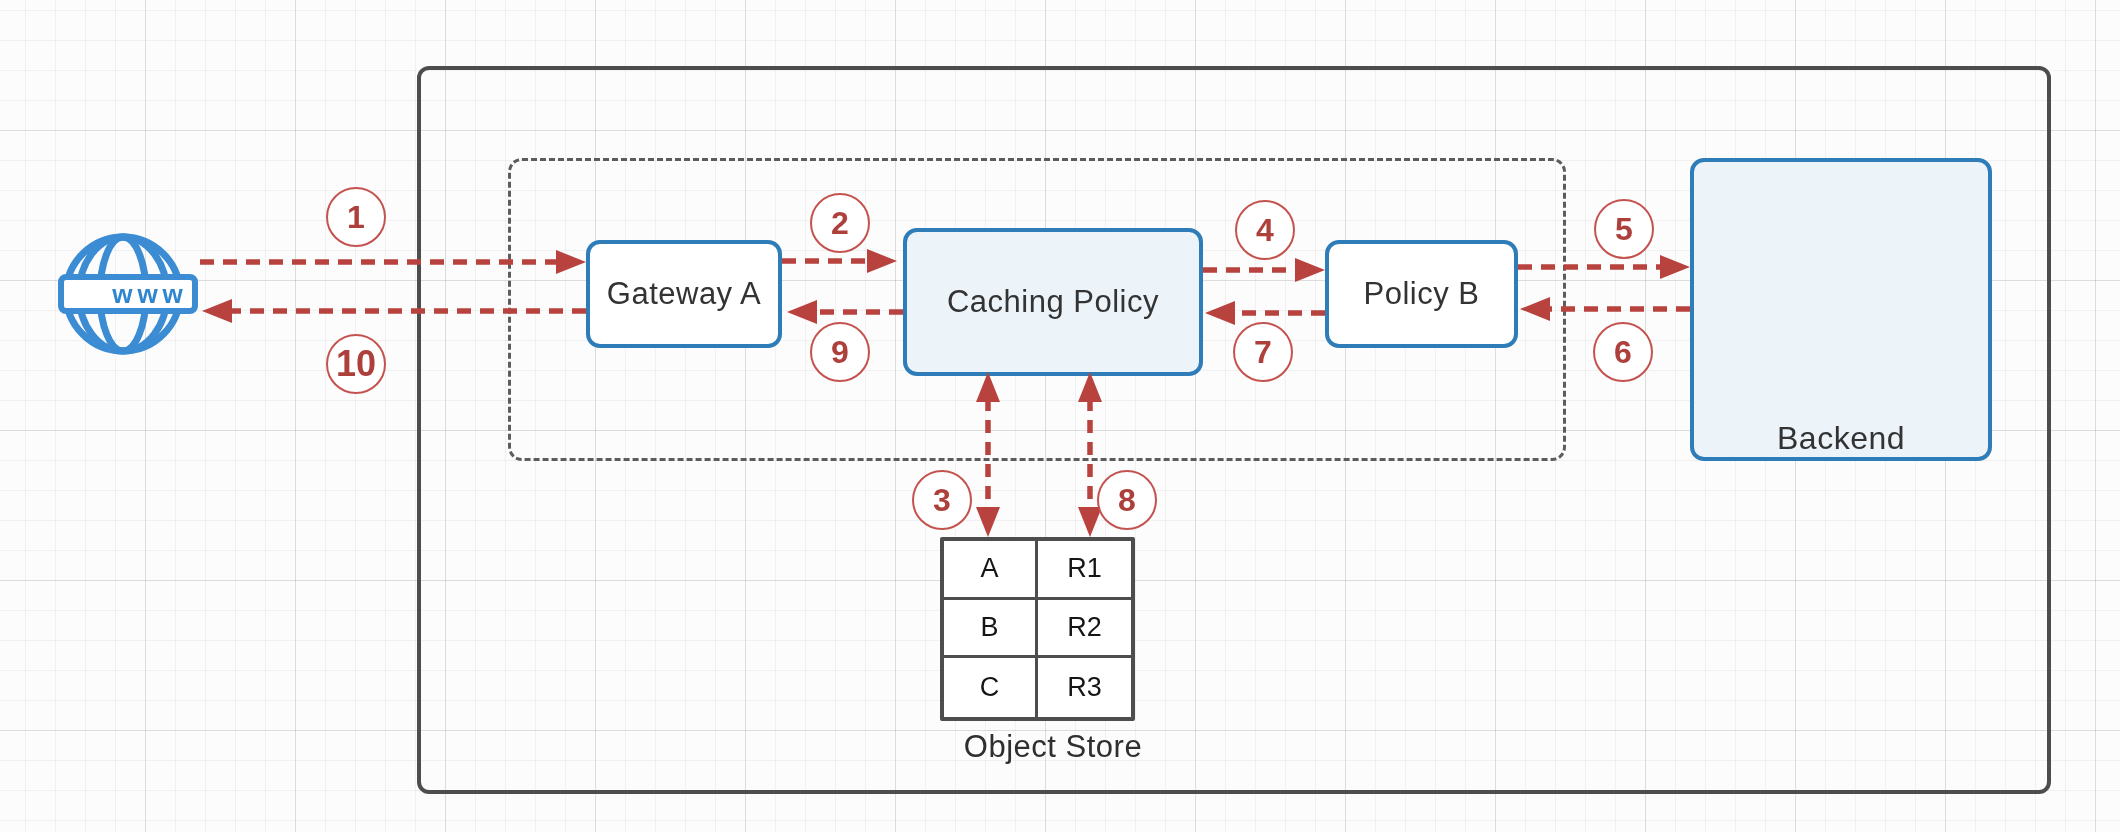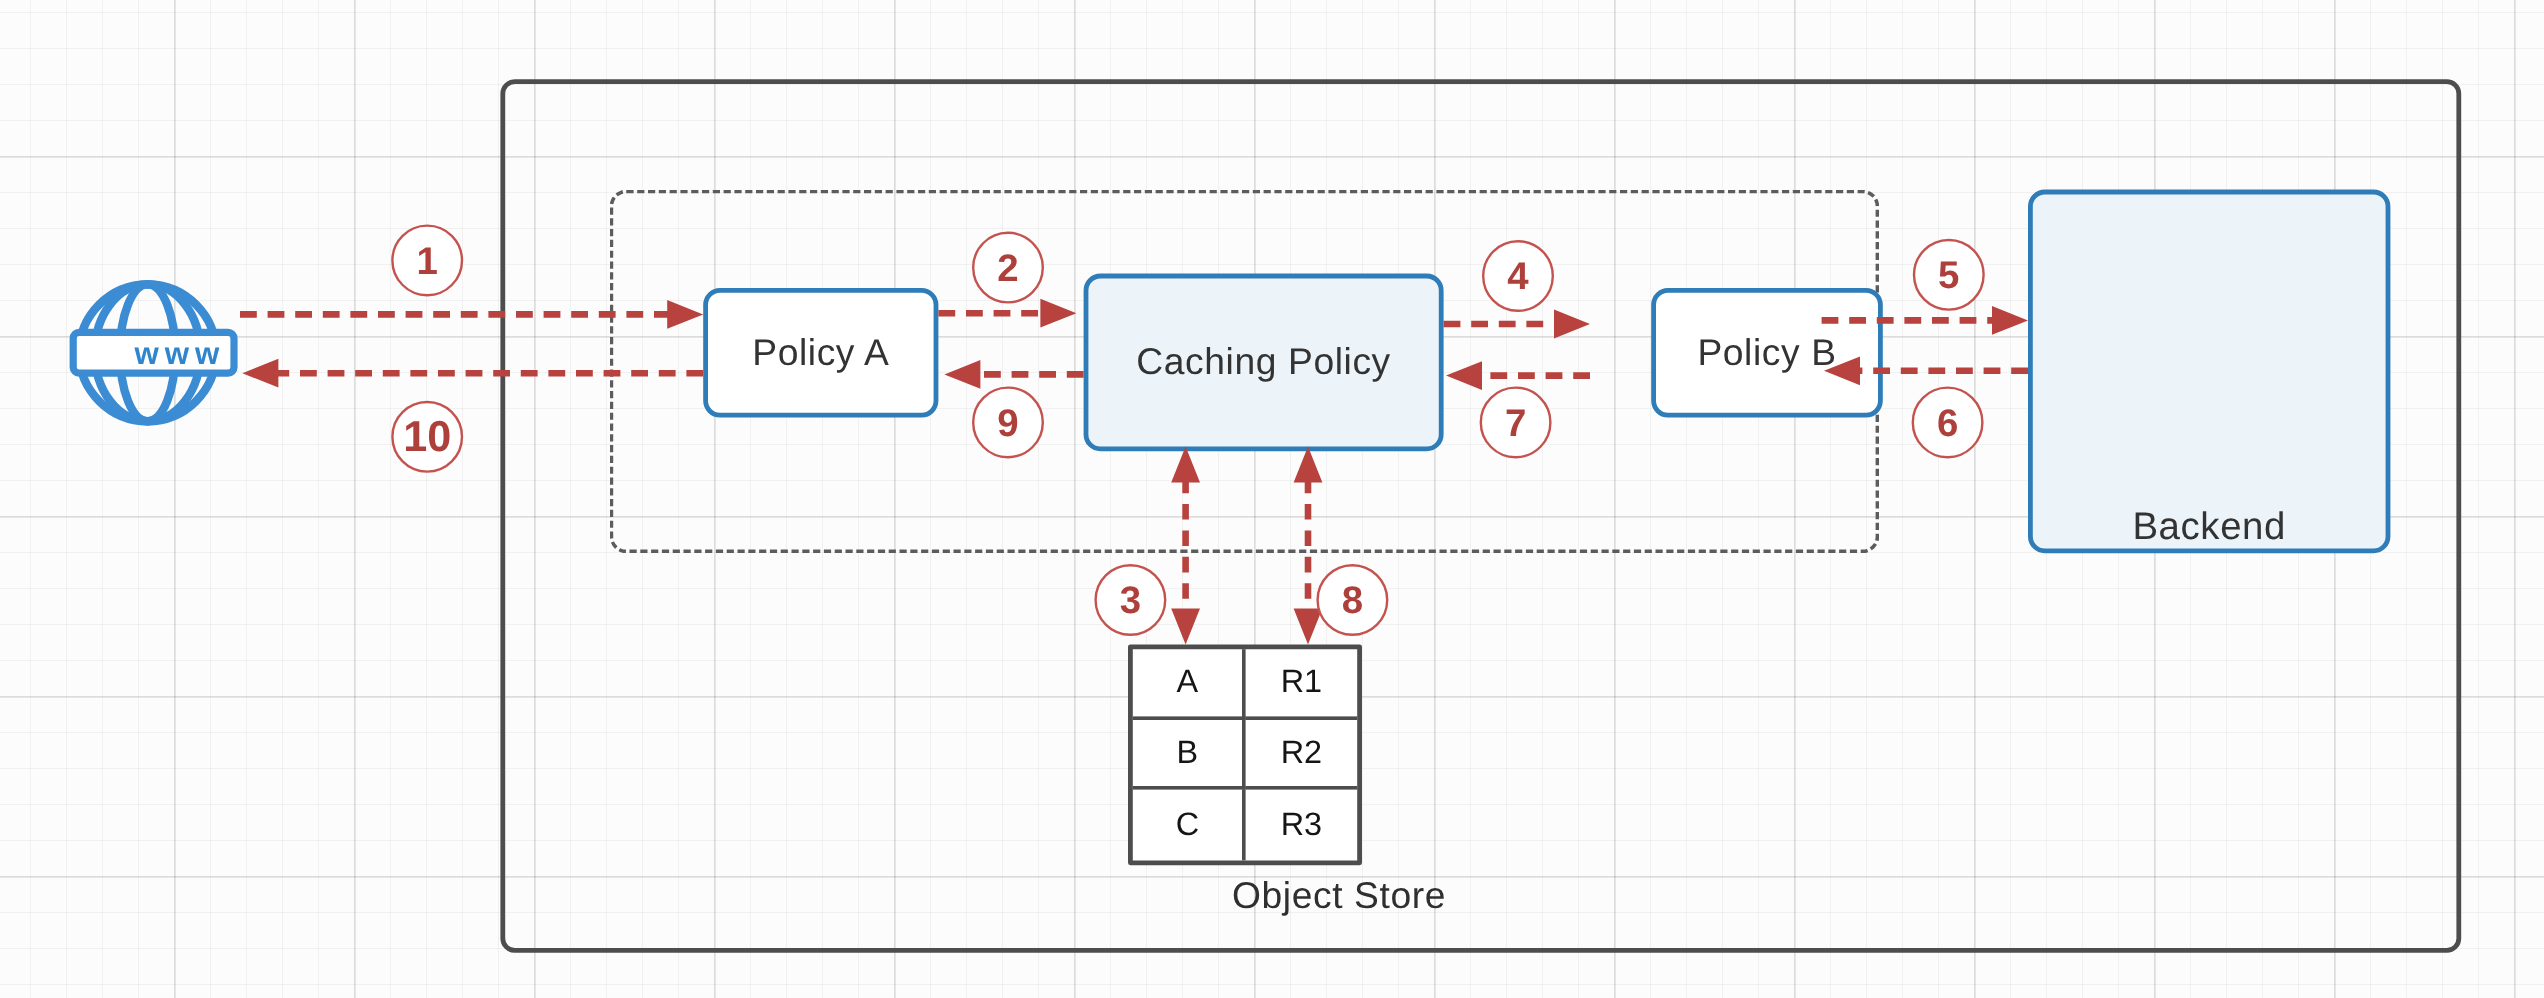--- a/index.html
+++ b/index.html
@@ -34,21 +34,21 @@
   }
   
   .node{
     display:flex; align-items:center; justify-content:center;
     border:4px solid #2e7cb8; border-radius:14px; box-sizing:border-box;
     color:#333; font-size:31px; letter-spacing:0.5px; background:#fff;
   }
   .node.fill{background:#ecf4fa;}
   .policy-a{left:586px; top:240px; width:196px; height:108px;}
   .caching {left:903px; top:228px; width:300px; height:148px;}
-  .policy-b{left:1376px; top:240px; width:193px; height:108px;}
+  .policy-b{left:1325px; top:240px; width:193px; height:108px;}
   .backend {left:1690px; top:158px; width:302px; height:303px; font-size:32px;align-items:flex-end;}
   
   .globe{left:57px; top:228px; width:140px; height:134px;}
   .banner{
     left:58px; top:274px; width:140px; height:40px; box-sizing:border-box;
     background:#fff; border:6px solid #3c8cd3; border-radius:8px;
     display:flex; align-items:center; justify-content:center;
   }
   .banner span{color:#2f86cf; font-weight:bold; font-size:26px; letter-spacing:5px; line-height:1;margin-left:44px;}
   
@@ -57,21 +57,21 @@
     border:4px solid #4d4d4d; background:#fff; border-radius:2px;
     display:grid; grid-template-columns:94px 1fr; grid-template-rows:1fr 1fr 1fr;
   }
   .store .cell{
     display:flex; align-items:center; justify-content:center;
     font-size:27px; color:#151515; border-color:#4d4d4d;
   }
   .store .cell.c1{border-right:3px solid #4d4d4d;}
   .store .cell.rdiv{border-bottom:3px solid #4d4d4d;}
   .store-label{
-    left:965px; top:729px; width:240px; text-align:right;
+    left:933px; top:729px; width:240px; text-align:center;
     font-size:31px; color:#2f2f2f; letter-spacing:0.5px;
   }
   
   .badge{
     width:56px; height:56px; border:2px solid #c4534f; border-radius:50%;
     background:#fff; display:flex; align-items:center; justify-content:center;
     color:#ae403c; font-weight:bold; font-size:32px;
   }
   svg.overlay{left:0; top:0; width:2120px; height:832px; pointer-events:none;}
 </style>
@@ -89,21 +89,21 @@
       <circle cx="66" cy="66" r="57" fill="none" stroke="#3c8cd3" stroke-width="7"></circle>
       <ellipse cx="66" cy="66" rx="44" ry="57" fill="none" stroke="#3c8cd3" stroke-width="7"></ellipse>
       <ellipse cx="66" cy="66" rx="23" ry="57" fill="none" stroke="#3c8cd3" stroke-width="7"></ellipse>
     </svg>
   </div>
   <div class="abs banner">
     <span>www</span>
   </div>
 
   <div class="abs node policy-a">
-    <span>Policy A</span>
+    <span>Gateway A</span>
   </div>
   <div class="abs node fill caching">
     <span>Caching Policy</span>
   </div>
   <div class="abs node policy-b">
     <span>Policy B</span>
   </div>
   <div class="abs node fill backend">
     <span>Backend</span>
   </div>

